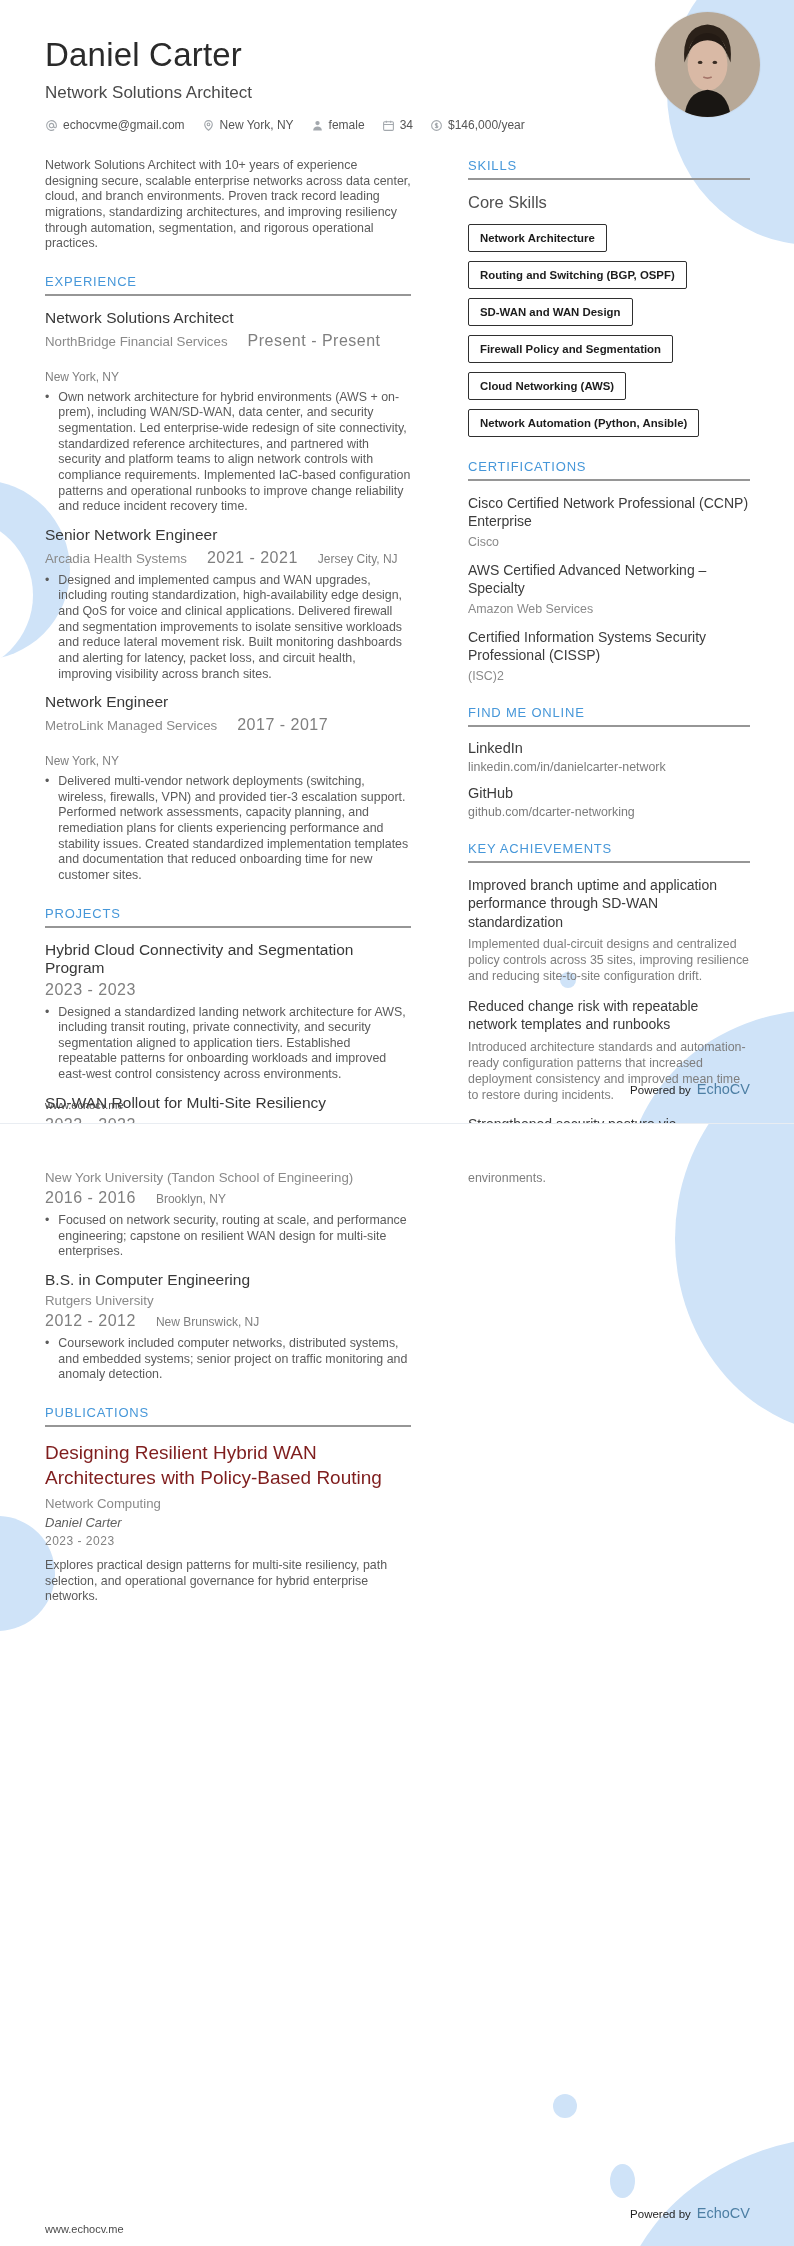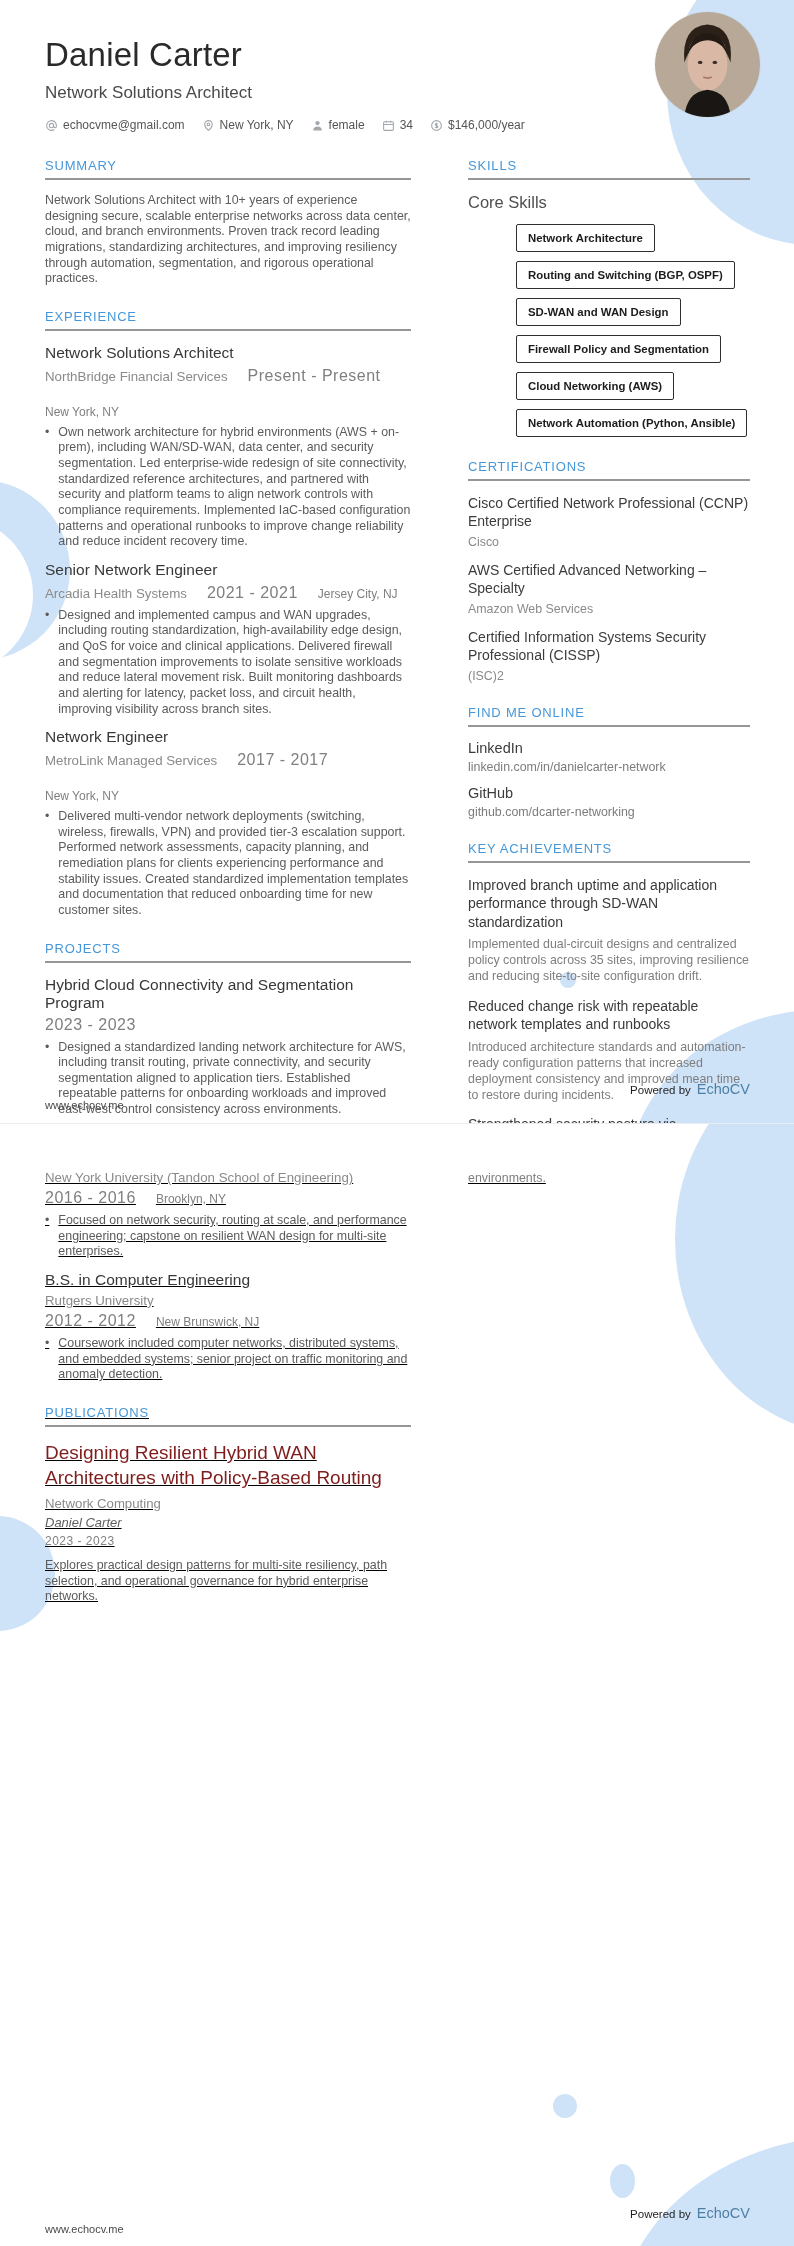--- a/index.html
+++ b/index.html
@@ -1,19 +1,19 @@
 <!DOCTYPE html>
 <html><head>
 <meta charset="utf-8">
 <style>
   html,body{margin:0;padding:0;background:#ffffff;}
   body{font-family:"Liberation Sans","DejaVu Sans",sans-serif;-webkit-font-smoothing:antialiased;}
   .doc{width:794px;margin:0 auto;background:#fff;}
   .page{position:relative;width:794px;height:1123px;background:#fff;overflow:hidden;}
-  .page + .page{border-top:1px solid #e9edf2;text-decoration:underline;}
+  .page + .page{border-top:1px solid #e9edf2;}
 
   
   .blob{position:absolute;background:#cfe3f8;border-radius:50%;z-index:0;}
   .blob.white{background:#ffffff;}
 
   .content{position:relative;z-index:1;}
 
   
   .hdr{padding:36px 44px 0 45px;position:relative;}
   .name{font-size:33px;font-weight:500;color:#2a2a2a;letter-spacing:.2px;}
@@ -42,21 +42,21 @@
   .company{font-size:13.3px;color:#8a8a8a;}
   .dates{font-size:16px;color:#7f7f7f;letter-spacing:.5px;}
   .loc{font-size:12px;color:#7f7f7f;}
   .bullet{display:flex;margin-top:6px;}
   .bullet:before{content:"\2022";color:#5b5b5b;margin-right:9px;font-size:12.4px;line-height:1.26;}
 
   .proj-dates{margin-top:4px;}
 
   
   .core-skills{font-size:16.5px;color:#4f4f4f;margin:1px 0 12px;}
-  .chip{display:table;border:1.5px solid #2f2f2f;border-radius:2px;padding:7px 11px;font-size:11.4px;font-weight:bold;color:#1c1c1c;margin-bottom:9px;white-space:nowrap;margin-left:48px;}
+  .chip{display:table;border:1.5px solid #2f2f2f;border-radius:2px;padding:7px 11px;font-size:11.4px;font-weight:bold;color:#1c1c1c;margin-bottom:9px;white-space:nowrap;}
   .cert{margin-bottom:12px;}
   .cert-title{font-size:14px;color:#3c3c3c;line-height:1.32;}
   .cert-issuer{font-size:12.4px;color:#8a8a8a;margin-top:4px;}
   .online-item{margin-bottom:11px;}
   .online-label{font-size:14.5px;color:#3c3c3c;}
   .online-url{font-size:12.4px;color:#7c7c7c;margin-top:4px;cursor:pointer;}
   .ach{margin-bottom:12px;}
   .ach-title{font-size:14px;color:#3a3a3a;line-height:1.32;}
   .ach-desc{font-size:12.4px;color:#7e7e7e;line-height:1.3;margin-top:5px;}
 
@@ -149,21 +149,20 @@
             <ellipse cx="57" cy="48" rx="2.2" ry="1.6" fill="#3a2d24"></ellipse>
             <path d="M46 62 Q50 64 54 62" stroke="#a5756a" stroke-width="1.6" fill="none"></path>
           </svg>
         </div>
       </div>
 
       <div class="cols">
         <div class="colL">
 
           <div class="sec">
-            <div class="sec-h">SUMMARY</div>
             <div class="body-txt">Network Solutions Architect with 10+ years of experience designing secure, scalable enterprise networks across data center, cloud, and branch environments. Proven track record leading migrations, standardizing architectures, and improving resiliency through automation, segmentation, and rigorous operational practices.</div>
           </div>
 
           <div class="sec">
             <div class="sec-h">EXPERIENCE</div>
 
             <div>
               <div class="job-title first">Network Solutions Architect</div>
               <div class="meta-row">
                 <span class="company">NorthBridge Financial Services</span>

